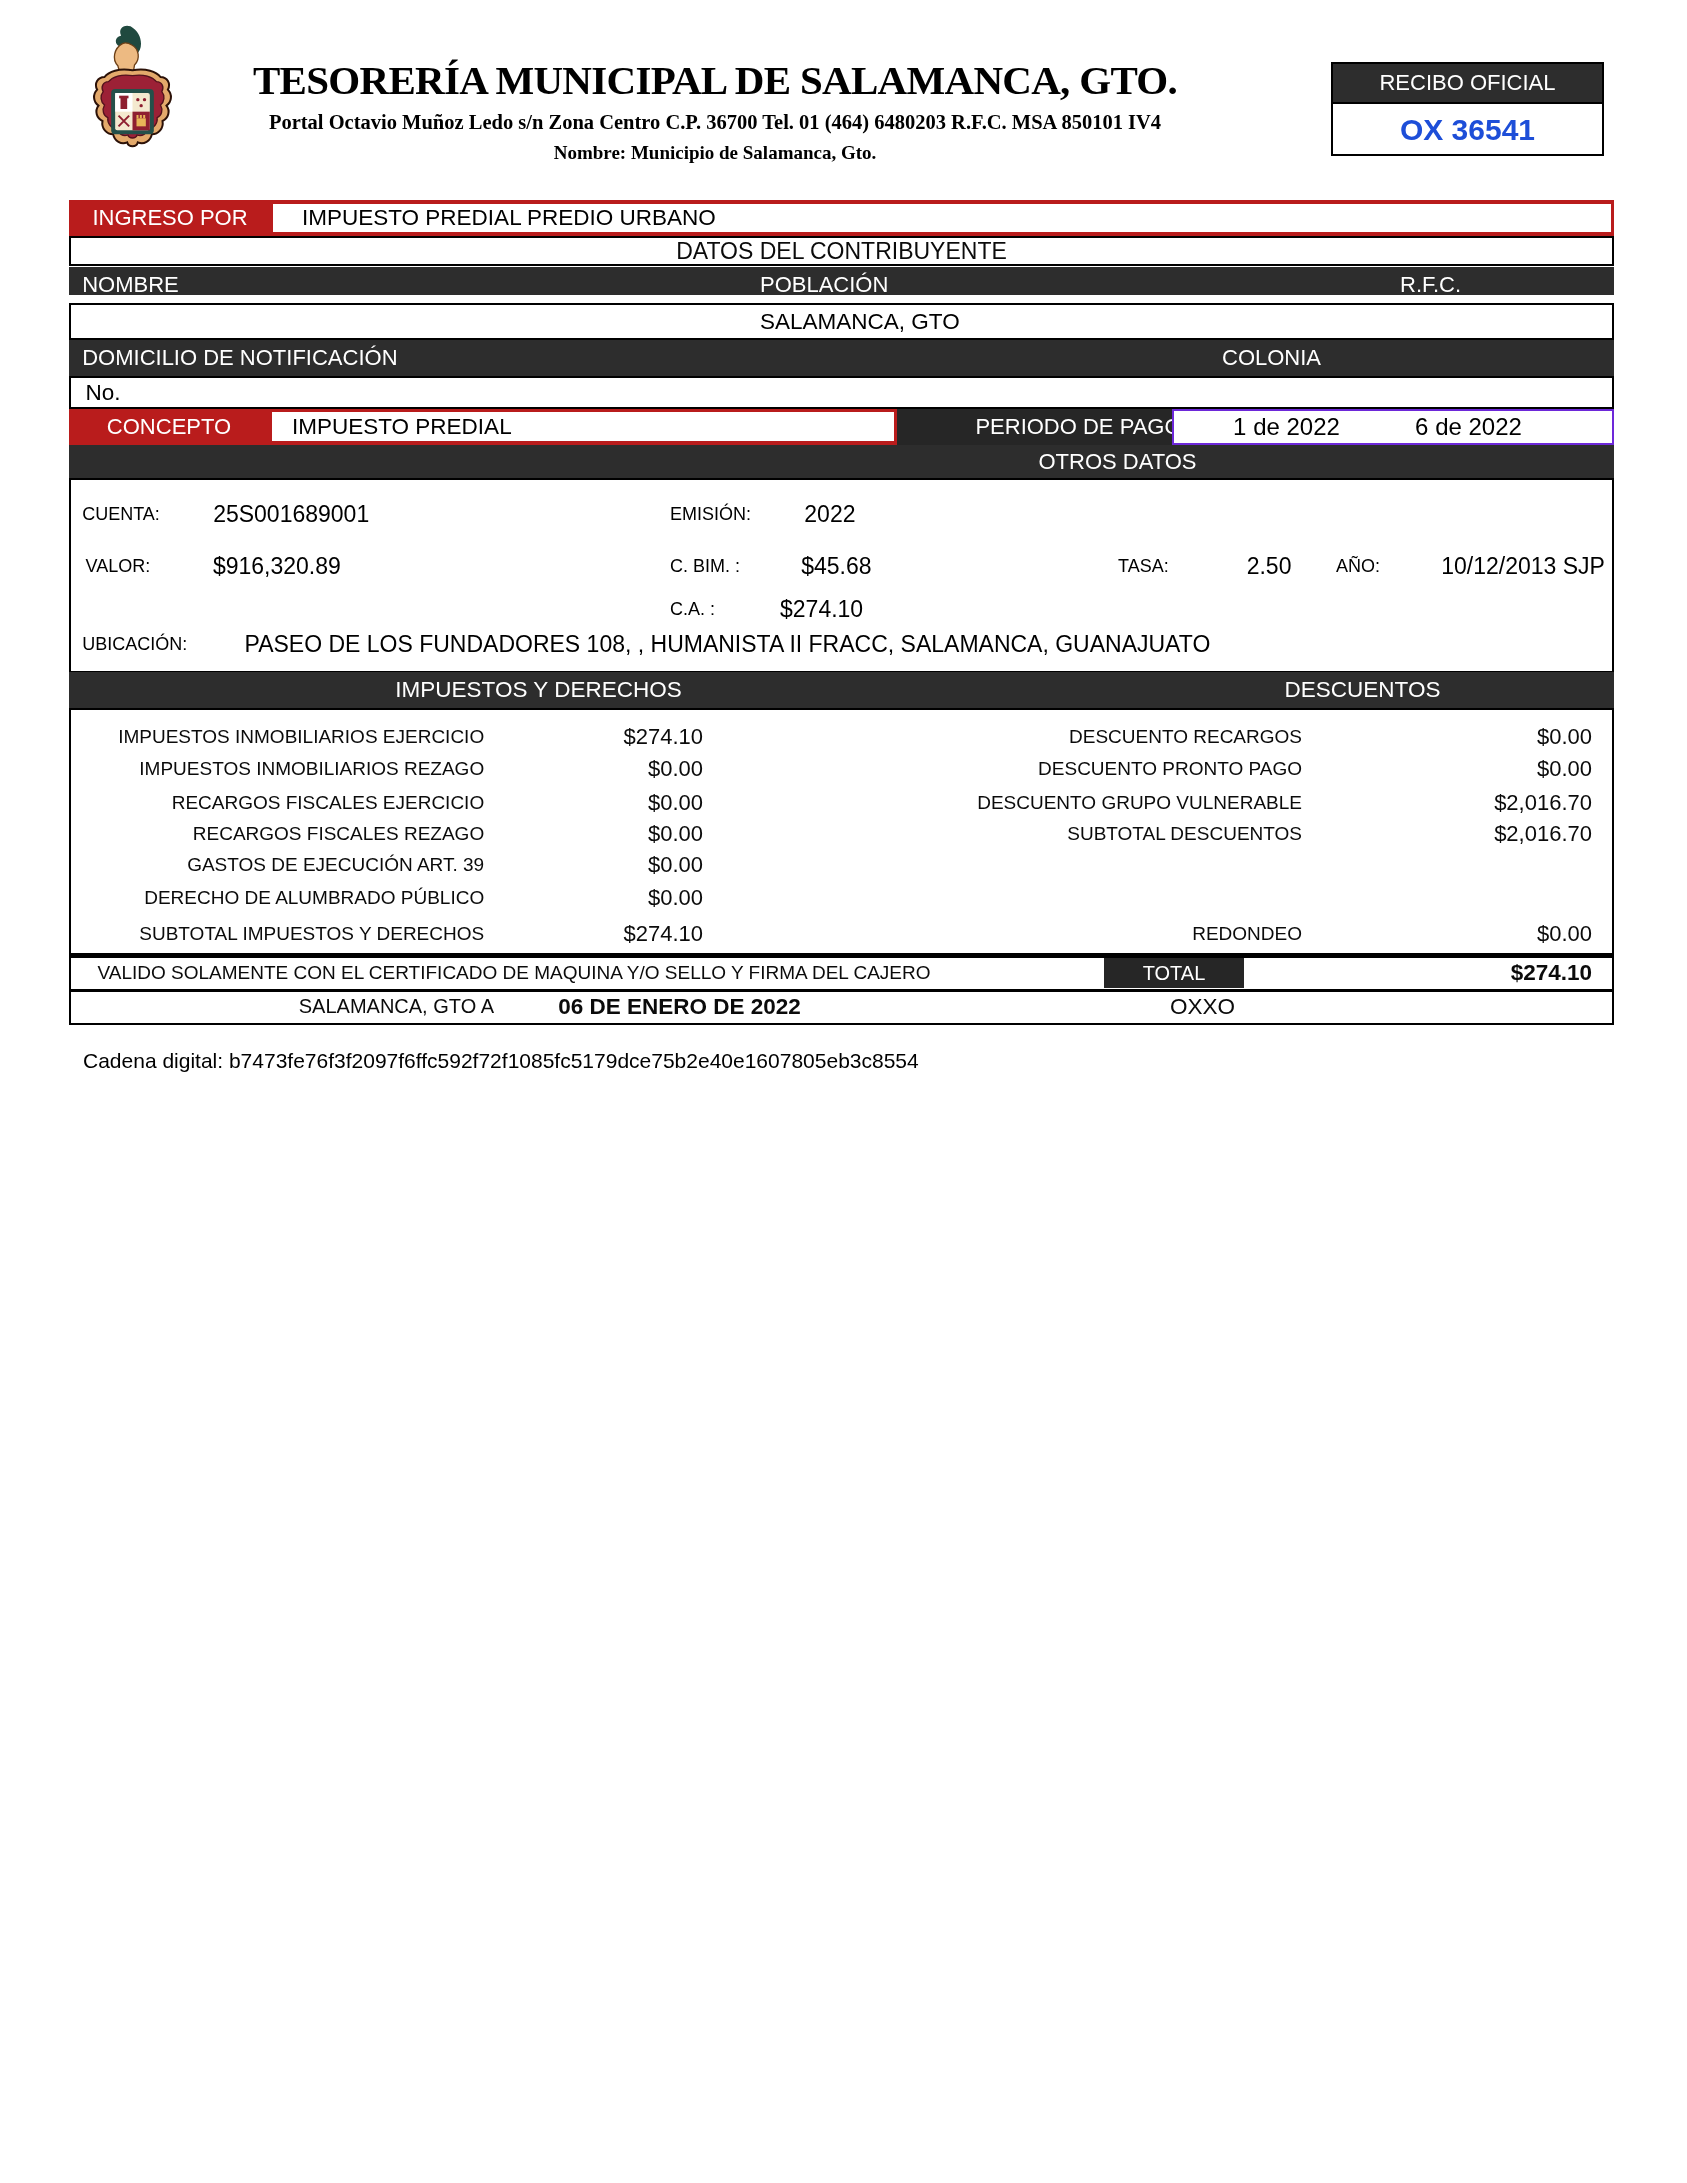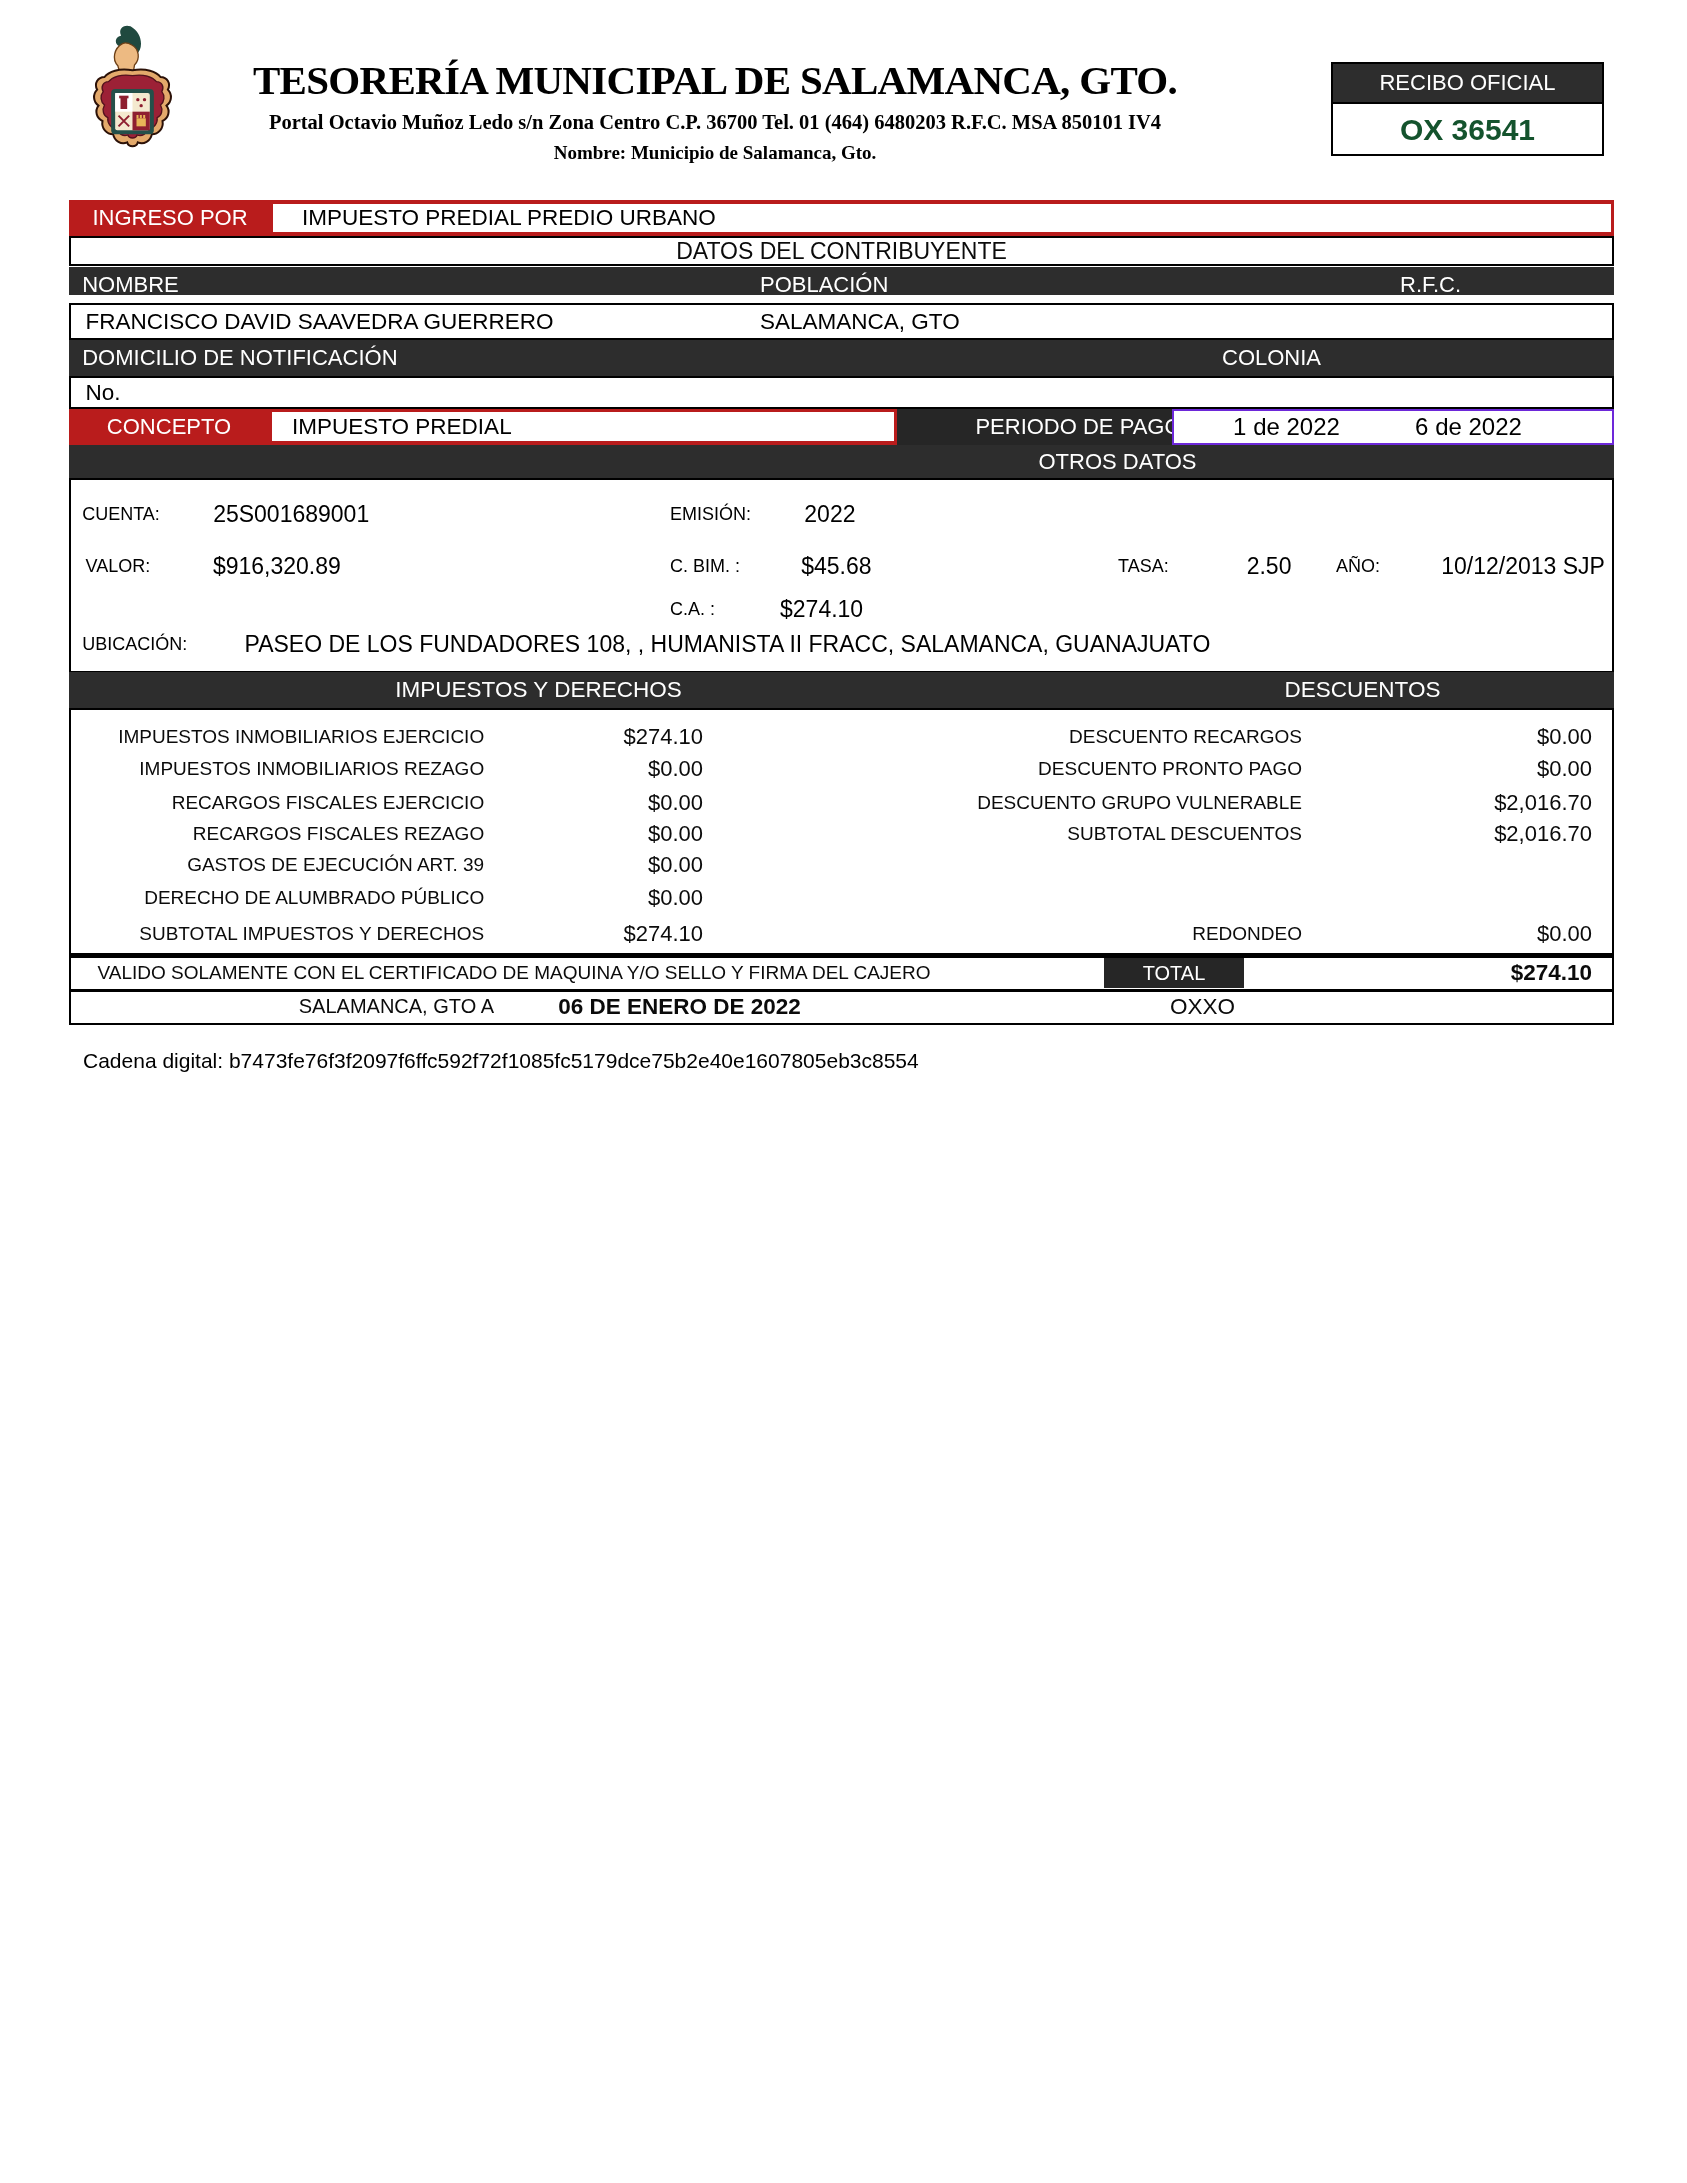--- a/index.html
+++ b/index.html
@@ -12,21 +12,21 @@
        font-family:"Liberation Serif",serif;font-weight:bold;color:#000;}
   .hdr-title{top:56px;font-size:41px;letter-spacing:-0.7px;}
   .hdr-addr{top:111px;font-size:20.5px;}
   .hdr-name{top:142px;font-size:19px;}
 
   .receipt-box{position:absolute;left:1331px;top:62px;width:273px;height:94px;
                border:2.6px solid #000;box-sizing:border-box;background:#fff;}
   .receipt-box-header{height:38px;background:#2d2d2d;color:#fff;font-size:22px;
                       line-height:38px;text-align:center;border-bottom:2px solid #000;}
   .receipt-box-number{height:51px;line-height:51px;text-align:center;
-                      font-size:30px;font-weight:bold;color:#14532d;}
+                      font-size:30px;font-weight:bold;color:#1d4ed8;}
 
   
   .band{position:absolute;left:69px;width:1545px;background:#2d2d2d;color:#fff;
         box-sizing:border-box;}
   .wrow{position:absolute;left:69px;width:1545px;background:#fff;
         border:2px solid #000;box-sizing:border-box;}
   .blackbar{position:absolute;left:69px;width:1545px;background:#b91c1c;box-sizing:border-box;}
   .cell-label{position:absolute;color:#fff;font-size:22px;text-align:center;}
   .inset{position:absolute;background:#fff;box-sizing:border-box;}
 
@@ -110,21 +110,20 @@
     <span style="font-size:23px;line-height:26.5px;">DATOS DEL CONTRIBUYENTE</span>
   </div>
 
   <div class="band" style="top:267px;height:28px;">
     <span class="bandtext" style="left:13.2px;">NOMBRE</span>
     <span class="bandtext" style="left:691px;">POBLACIÓN</span>
     <span class="bandtext" style="left:1331px;">R.F.C.</span>
   </div>
 
   <div class="wrow" style="top:303px;height:37px;">
-    <span class="valtext" style="left:14.6px;line-height:33px;">FRANCISCO DAVID SAAVEDRA GUERRERO</span>
     <span class="valtext" style="left:689px;line-height:33px;">SALAMANCA, GTO</span>
   </div>
 
   <div class="band" style="top:340px;height:36px;">
     <span class="bandtext" style="left:13.2px;">DOMICILIO DE NOTIFICACIÓN</span>
     <span class="bandtext" style="left:1153px;">COLONIA</span>
   </div>
 
   <div class="wrow" style="top:376px;height:33px;">
     <span class="valtext" style="left:14.6px;line-height:29px;">No.</span>

